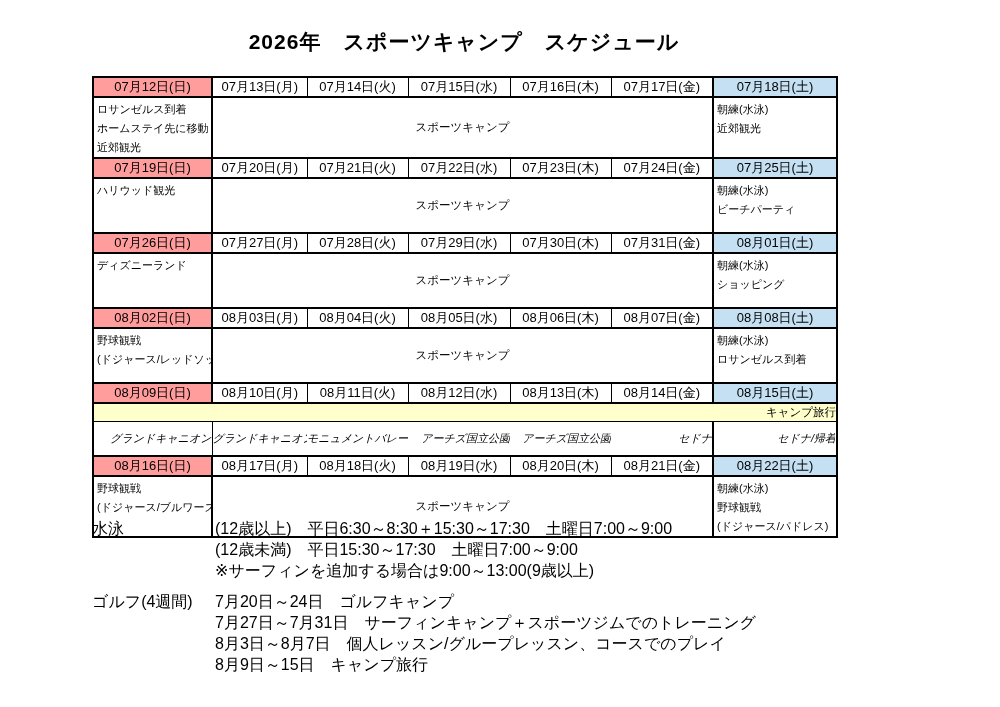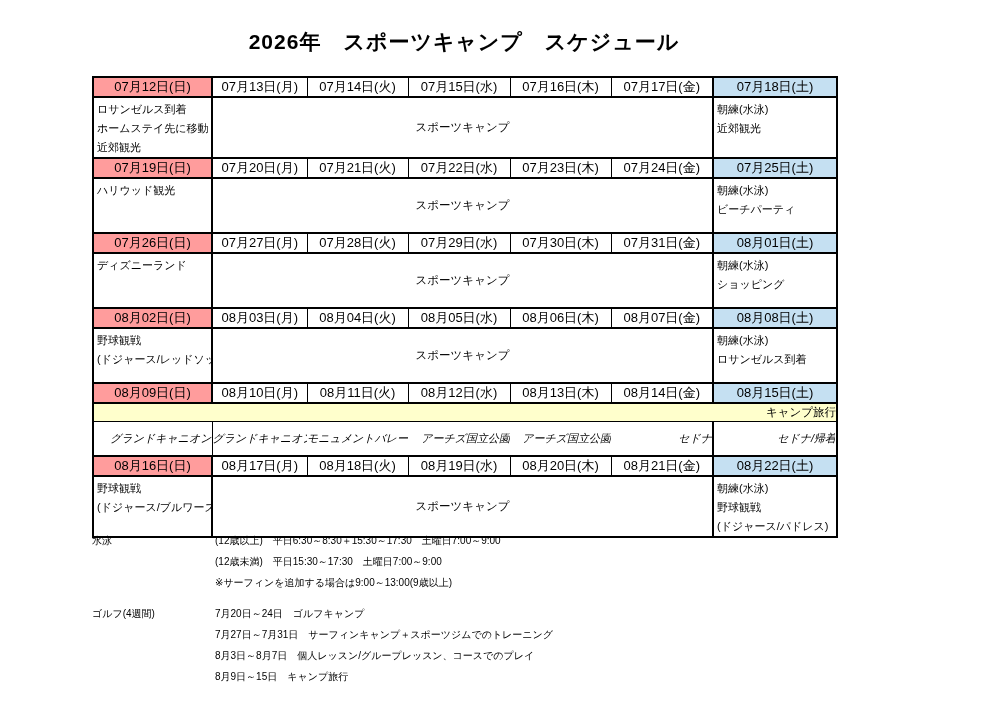--- a/index.html
+++ b/index.html
@@ -62,22 +62,22 @@
     border-top-width: 1px;
     text-align: right; vertical-align: middle; font-size: 11px;
     white-space: nowrap;
     font-style: italic;
   }
   tr.r-dest td.d-sun { border-right-width: 1px; }
   tr.r-dest td.d-mid { border-left-width: 0; border-right-width: 0; }
   tr.r-dest td.d-sat { border-left-width: 2px; border-radius: 11px; }
 
   .notes {
-    position: absolute; left: 92px; top: 530px; width: 760px;
-    font-size: 10px;
+    position: absolute; left: 92px; top: 518px; width: 760px;
+    font-size: 16px;
   }
   .note-block { display: flex; align-items: flex-start; }
   .note-block.golf { margin-top: 10px; }
   .note-label { width: 123px; flex: 0 0 123px; line-height: 21px; }
   .note-lines { flex: 1; }
   .note-line { line-height: 21px; white-space: nowrap; }
 </style>
 </head>
 <body>
 

